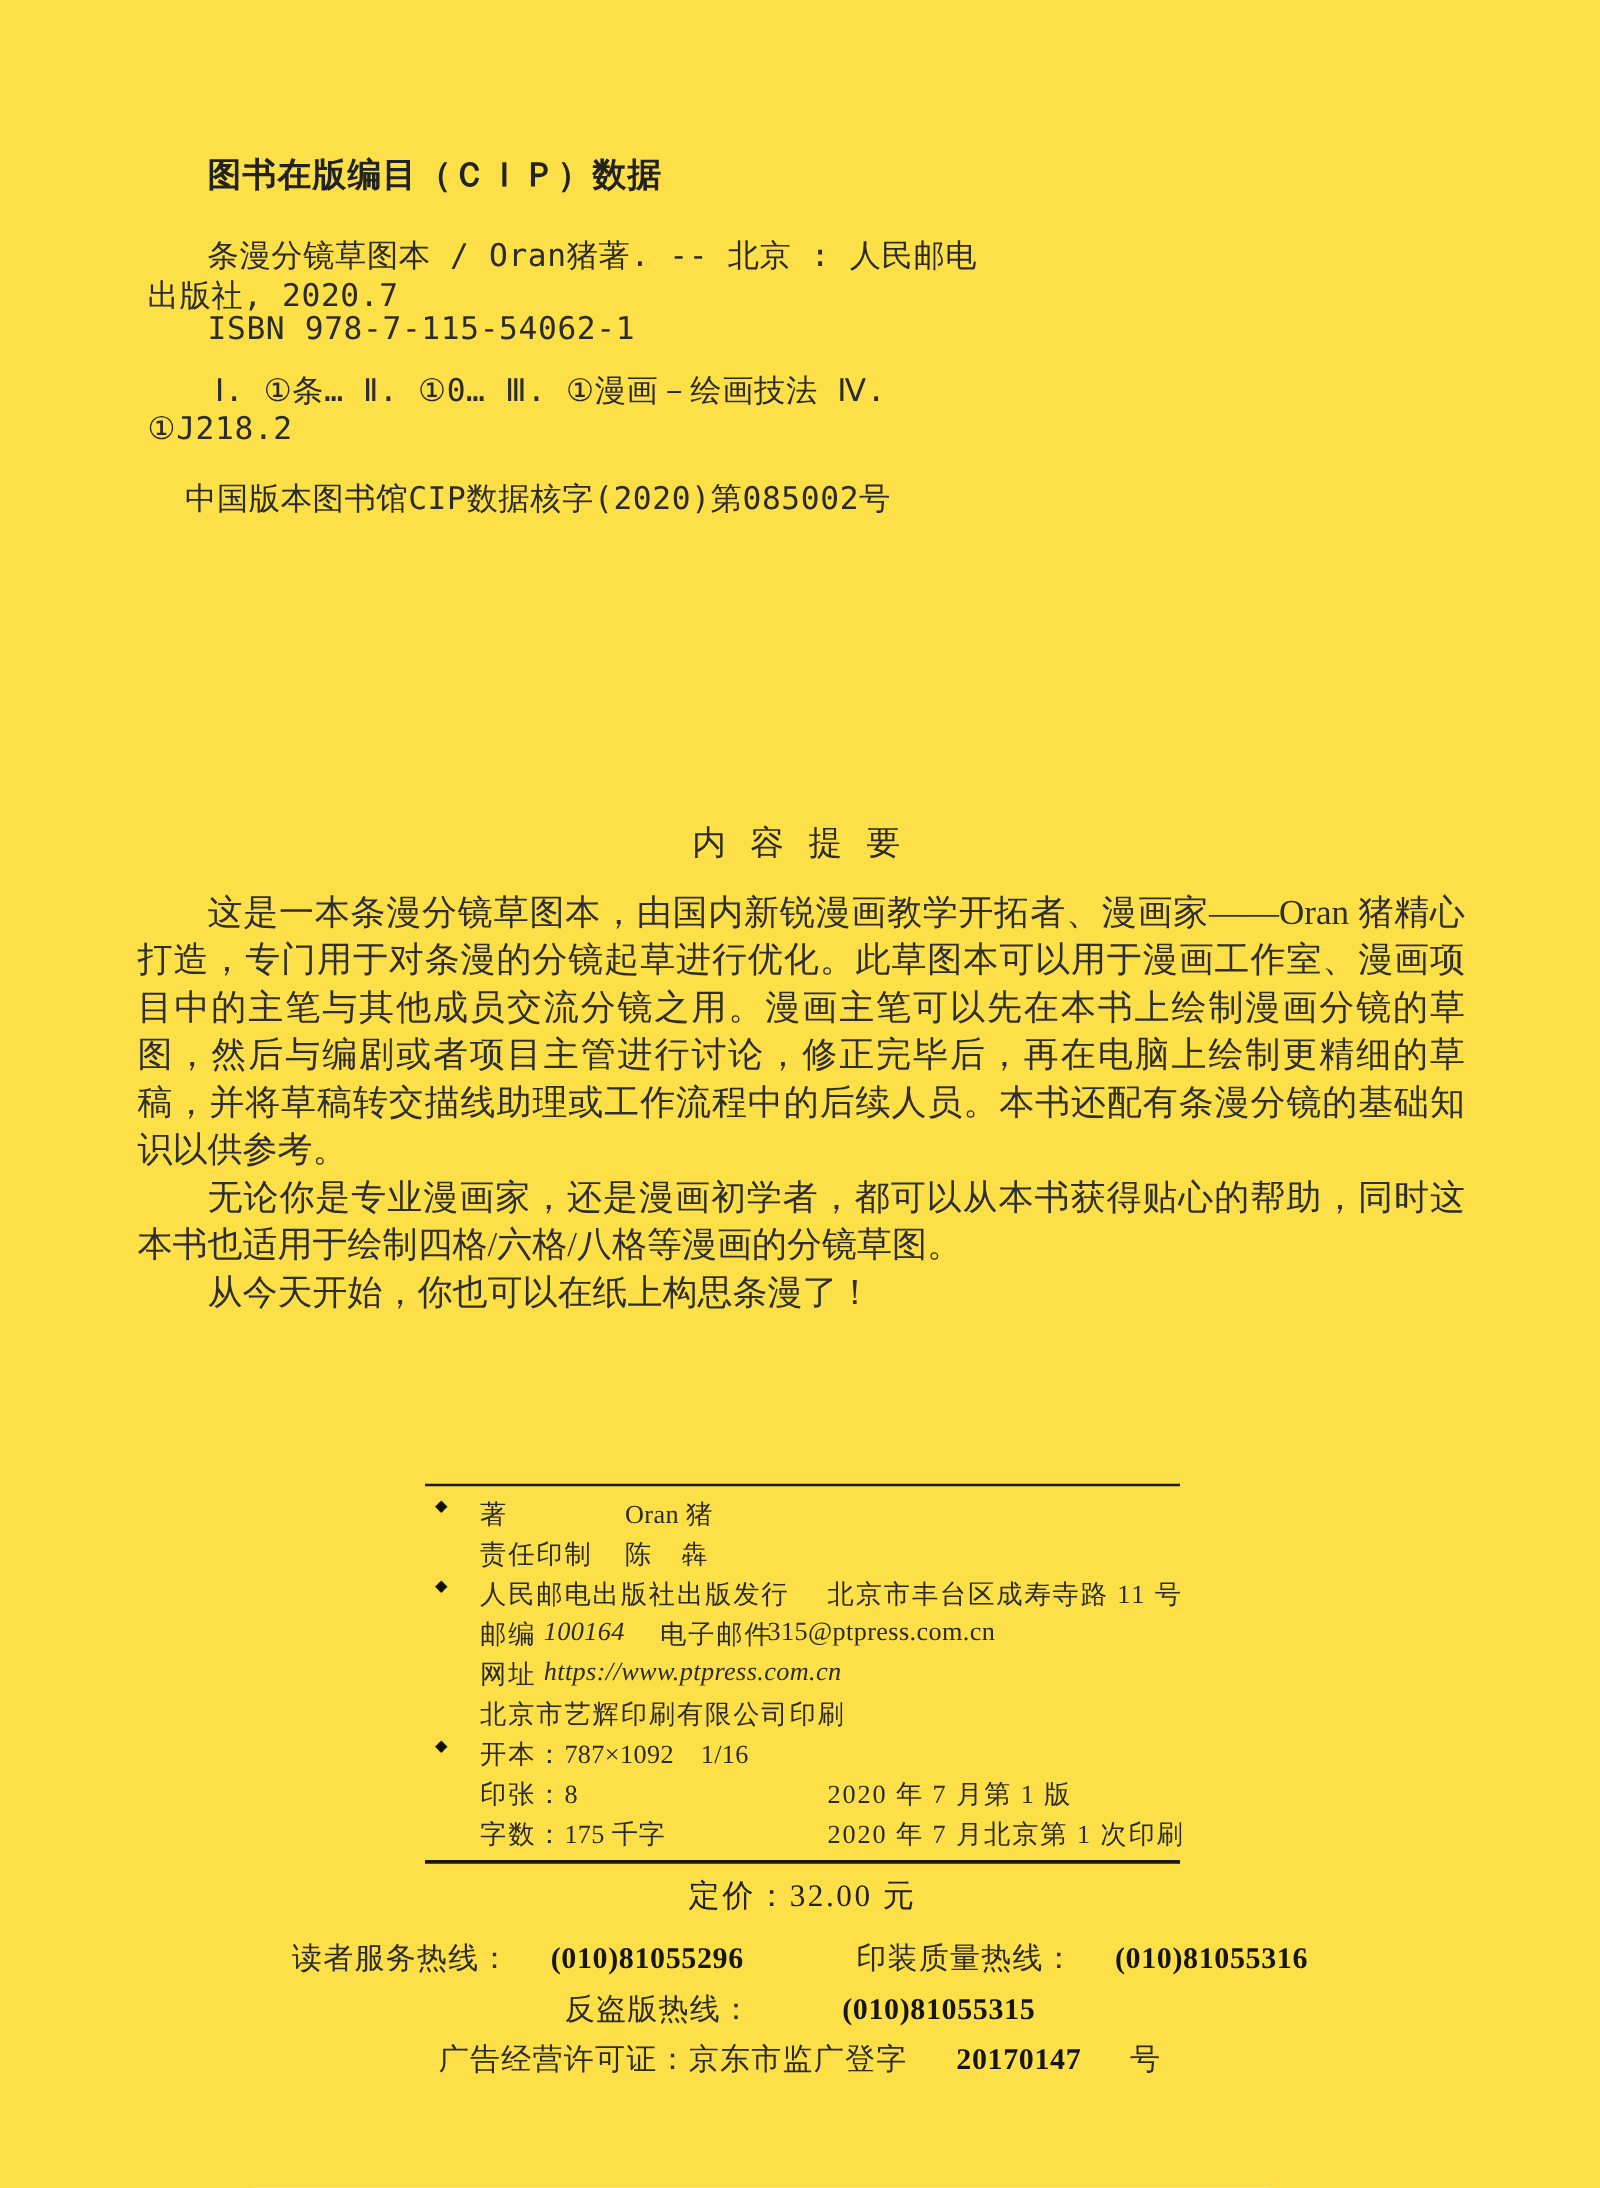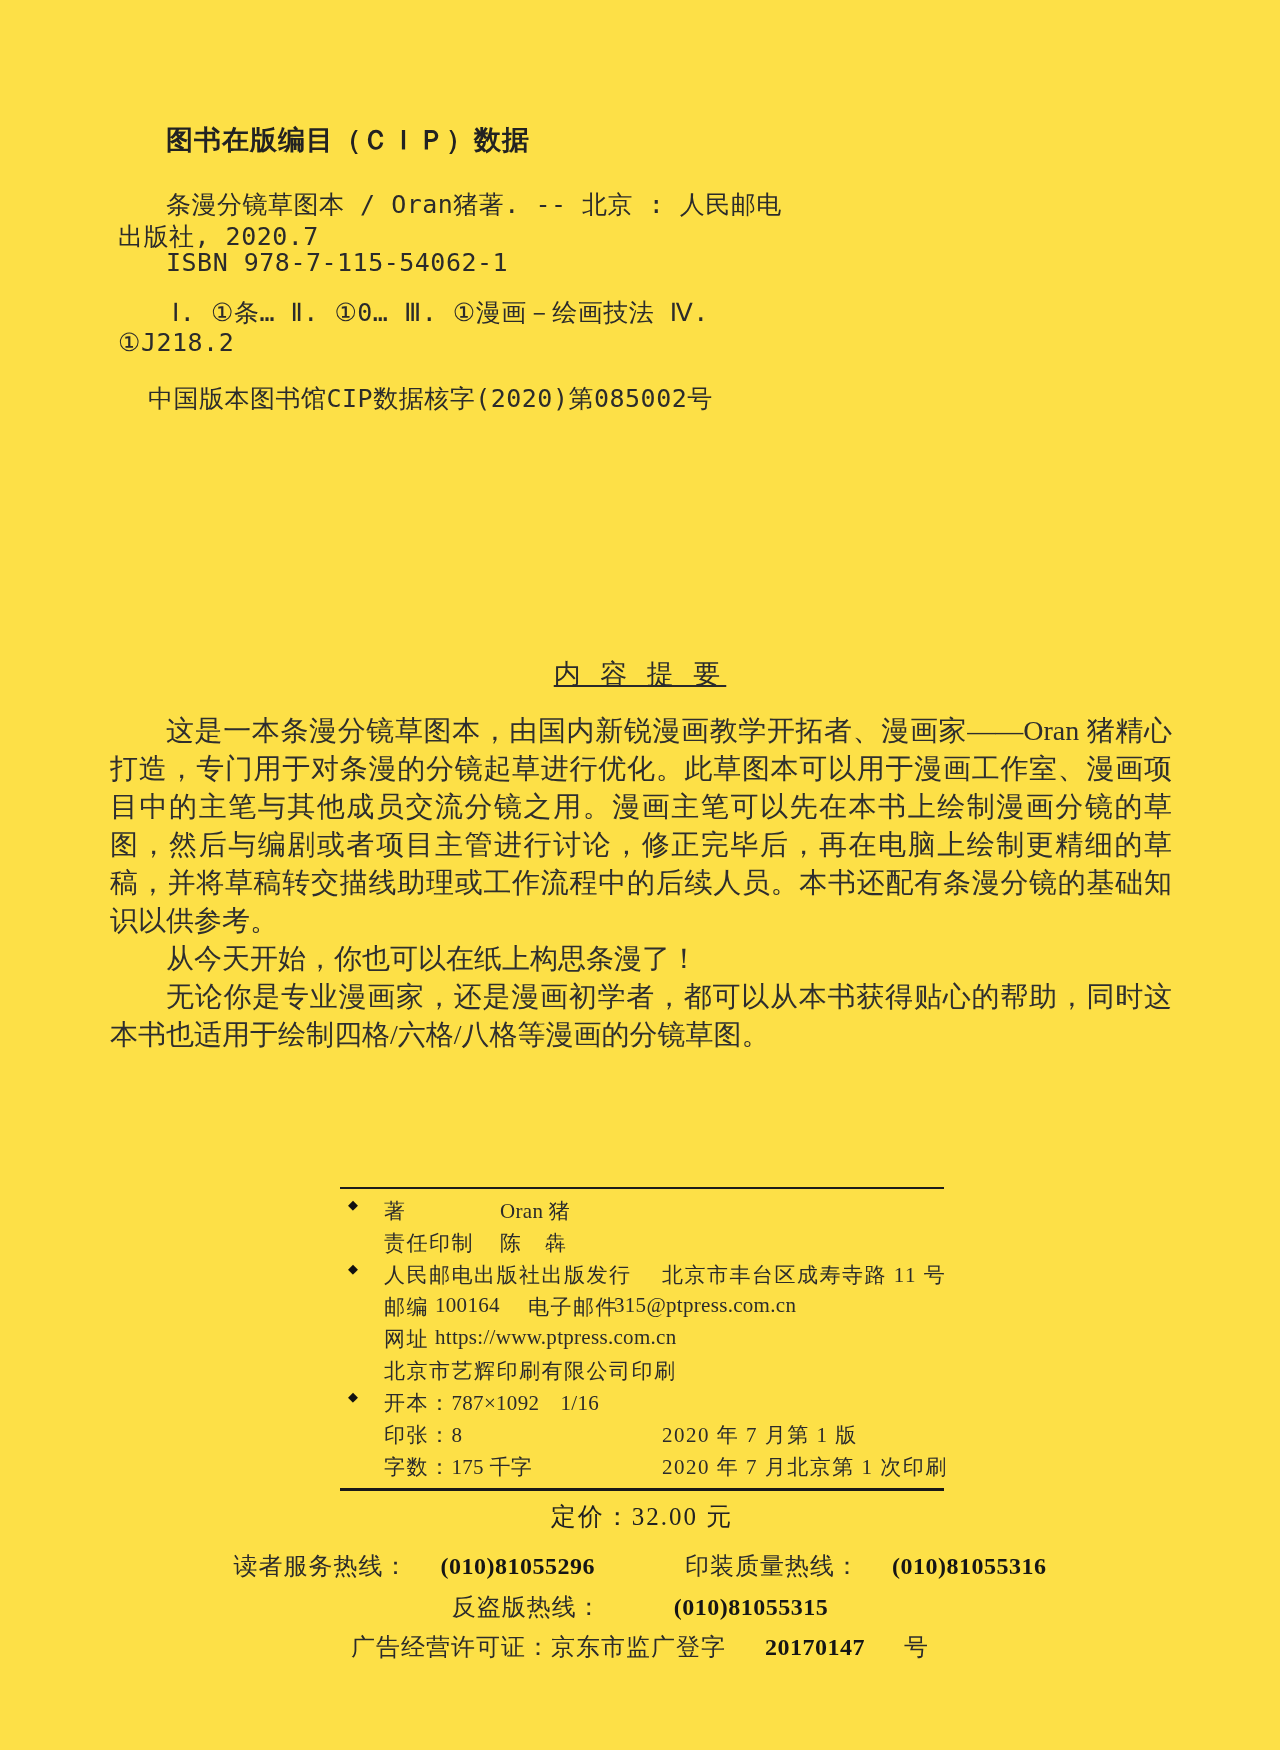--- a/index.html
+++ b/index.html
@@ -21,42 +21,42 @@
   .cip-heading{
     position:absolute;
     font-family:"Liberation Sans","DejaVu Sans",sans-serif;
     font-weight:700;font-size:27px;color:#222;letter-spacing:1px;white-space:pre;
   }
   
   .summary-heading{
     position:absolute;top:656px;left:0;width:1280px;
     text-align:center;
     font-family:"Liberation Sans","DejaVu Sans",sans-serif;
-    font-size:27px;color:#2b2b2b;letter-spacing:6px;white-space:pre;text-decoration:underline;
+    font-size:27px;color:#2b2b2b;letter-spacing:6px;white-space:pre;
   }
   .summary-body{
     position:absolute;top:712px;left:110px;width:1062px;
     font-size:28px;line-height:38px;color:#2e2e2e;
     text-align:justify;
   }
   .summary-body p{margin:0;text-indent:2em;}
   
   .colophon{
     position:absolute;top:1187px;left:340px;width:604px;
     border-top:2px solid #1c1c1c;
     font-size:21px;color:#2b2b2b;
   }
   .c-rows{border-bottom:3px solid #191919;padding-top:5px;padding-bottom:6px;}
   .c-row{position:relative;height:32px;letter-spacing:1.5px;}
   .c-row .pos{position:absolute;top:3px;white-space:pre;}
   .bullet{left:8px;font-size:13px;top:7px;color:#111;}
   .col-label{left:44px;}
   .col-value{left:160px;}
   .col-right{left:322px;}
-  .col-v2{left:95px;}
+  .col-v2{left:95px;font-style:italic;}
   .col-email-l{left:188px;}
   .col-email-v{left:274px;letter-spacing:0.3px;}
   .latin{letter-spacing:0.3px;}
   .c-price{
     height:42px;display:flex;align-items:center;justify-content:center;
     font-size:25px;letter-spacing:2px;color:#222;padding-top:4px;white-space:pre;
   }
   
   .f-line{
     position:absolute;left:0;width:1280px;
@@ -78,22 +78,22 @@
     <div class="cip-line" style="top:220px;left:118px">出版社, 2020.7</div>
     <div class="cip-line" style="top:248px;left:166px">ISBN 978-7-115-54062-1</div>
     <div class="cip-line" style="top:296px;left:172px">Ⅰ. ①条… Ⅱ. ①0… Ⅲ. ①漫画－绘画技法 Ⅳ.</div>
     <div class="cip-line" style="top:328px;left:118px">①J218.2</div>
     <div class="cip-line" style="top:382px;left:148px">中国版本图书馆CIP数据核字(2020)第085002号</div>
   </div>
 
   <div class="summary-heading">内 容 提 要</div>
   <div class="summary-body">
     <p>这是一本条漫分镜草图本，由国内新锐漫画教学开拓者、漫画家——Oran 猪精心打造，专门用于对条漫的分镜起草进行优化。此草图本可以用于漫画工作室、漫画项目中的主笔与其他成员交流分镜之用。漫画主笔可以先在本书上绘制漫画分镜的草图，然后与编剧或者项目主管进行讨论，修正完毕后，再在电脑上绘制更精细的草稿，并将草稿转交描线助理或工作流程中的后续人员。本书还配有条漫分镜的基础知识以供参考。</p>
+    <p>无论你是专业漫画家，还是漫画初学者，都可以从本书获得贴心的帮助，同时这本书也适用于绘制四格/六格/八格等漫画的分镜草图。</p>
     <p>从今天开始，你也可以在纸上构思条漫了！</p>
-    <p>无论你是专业漫画家，还是漫画初学者，都可以从本书获得贴心的帮助，同时这本书也适用于绘制四格/六格/八格等漫画的分镜草图。</p>
   </div>
 
   <div class="colophon">
     <div class="c-rows">
 
       <div class="c-row">
         <span class="pos bullet">◆</span>
         <span class="pos col-label">著</span>
         <span class="pos col-value latin">Oran 猪</span>
       </div>

